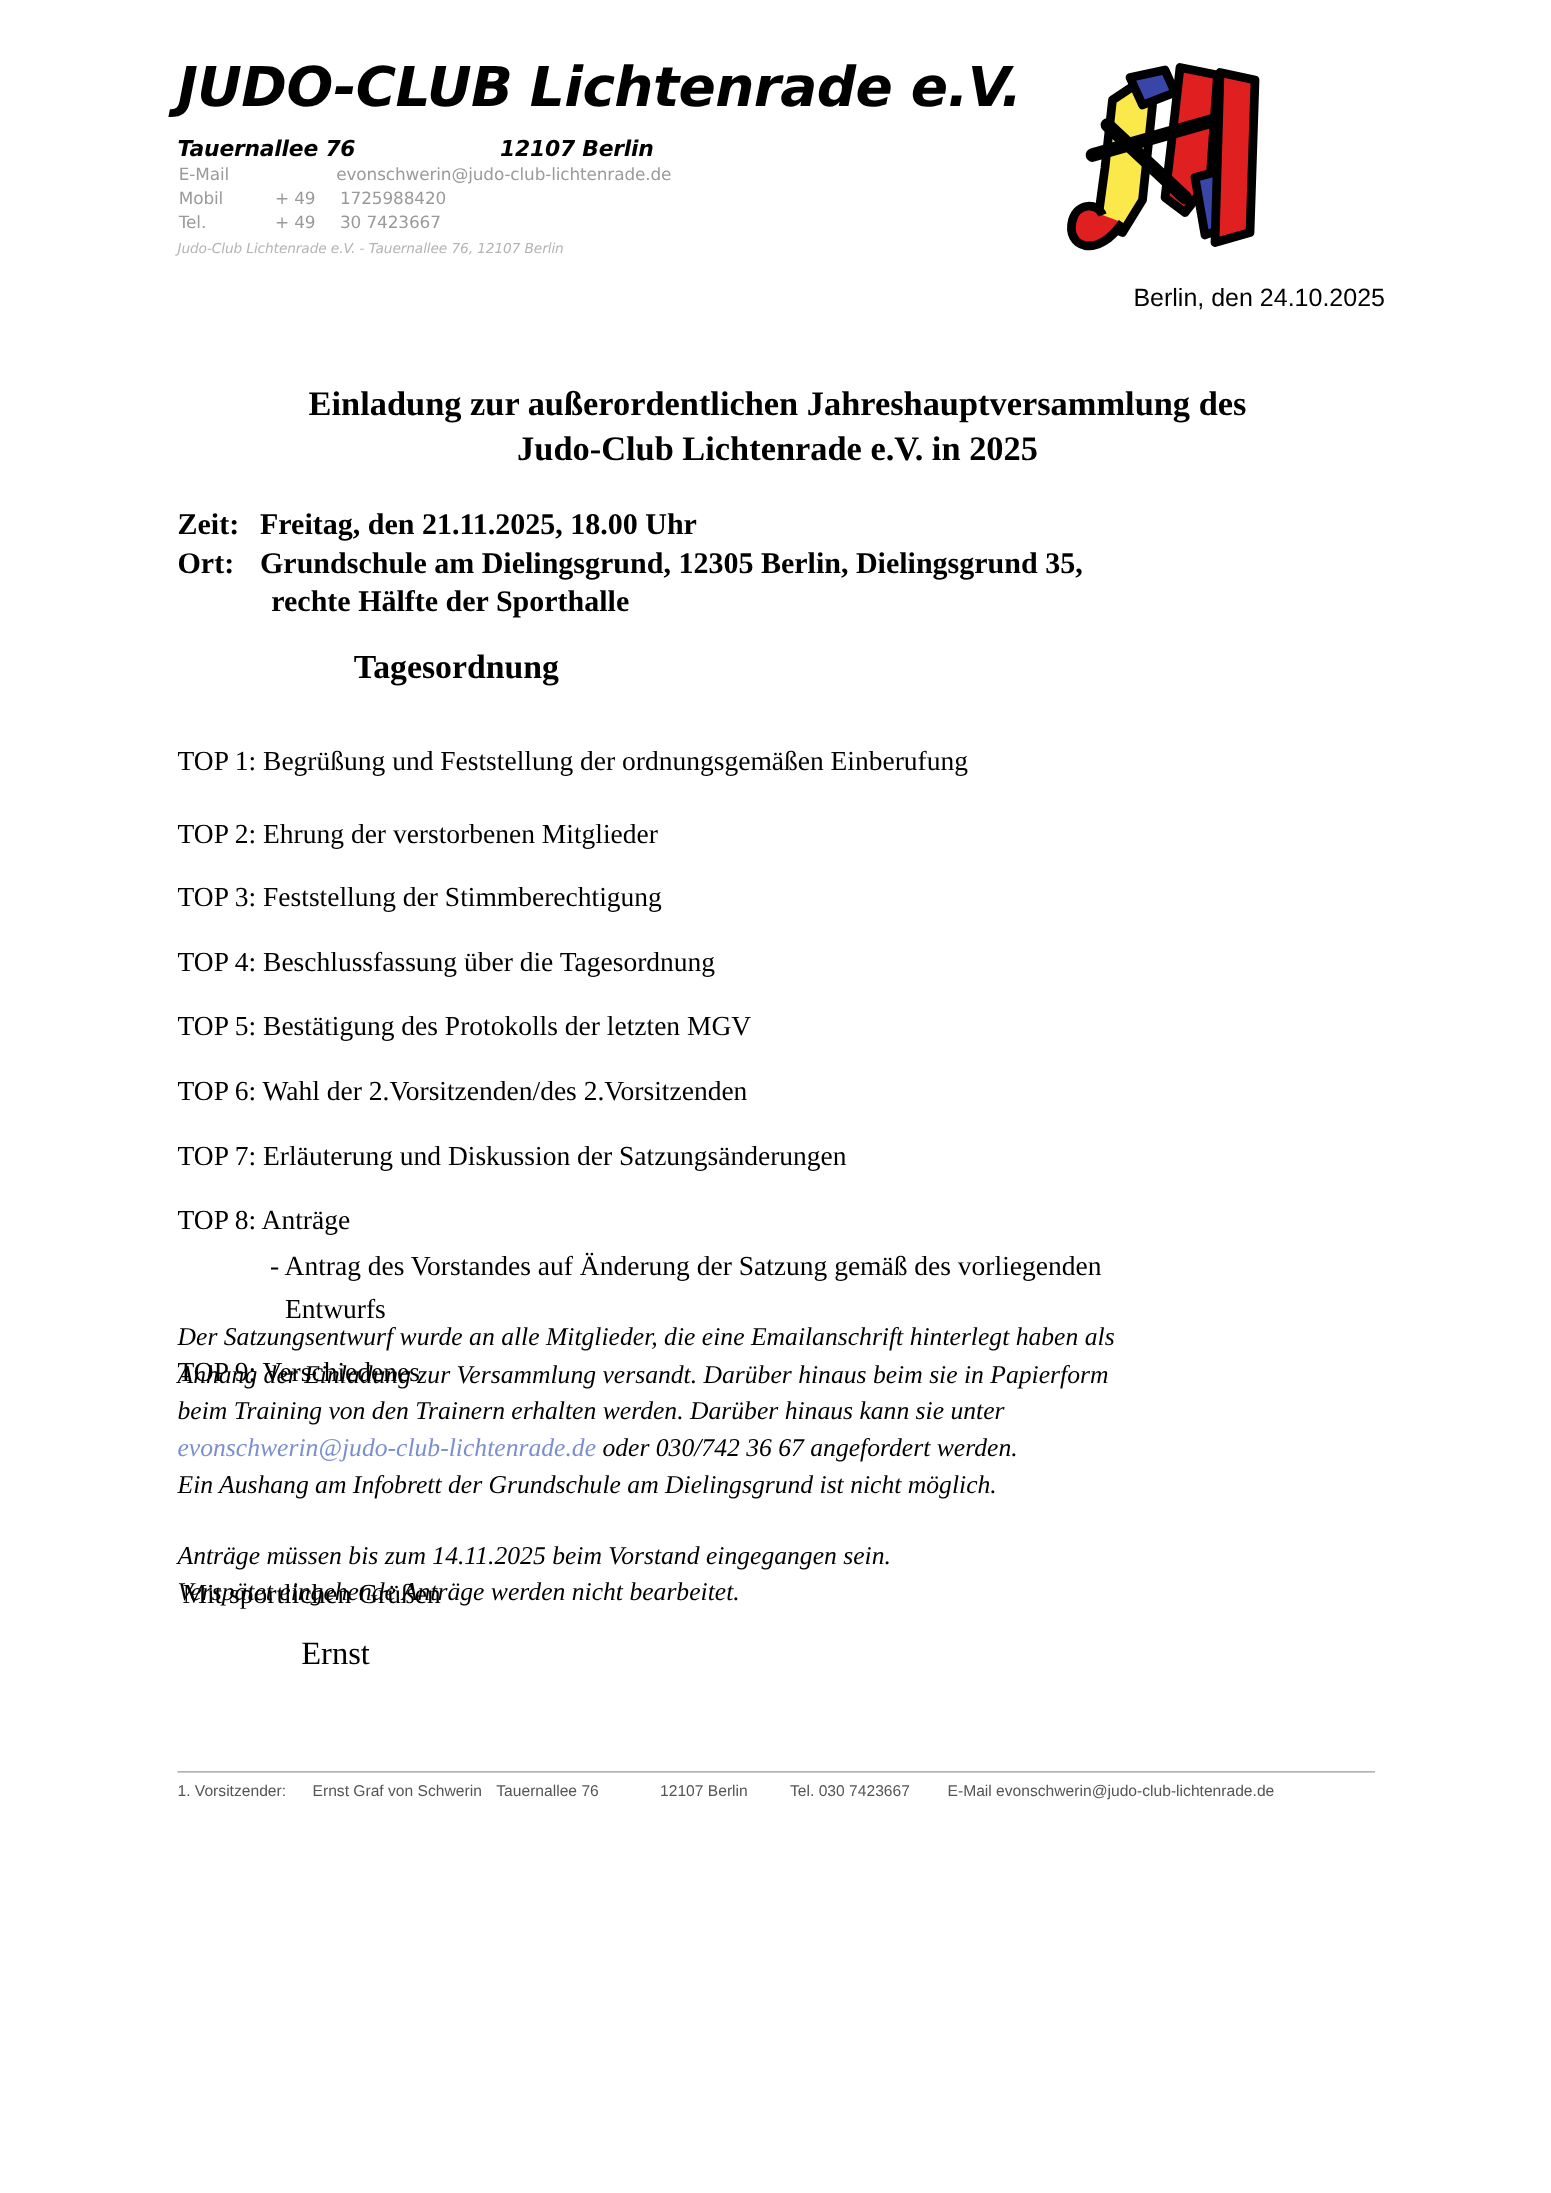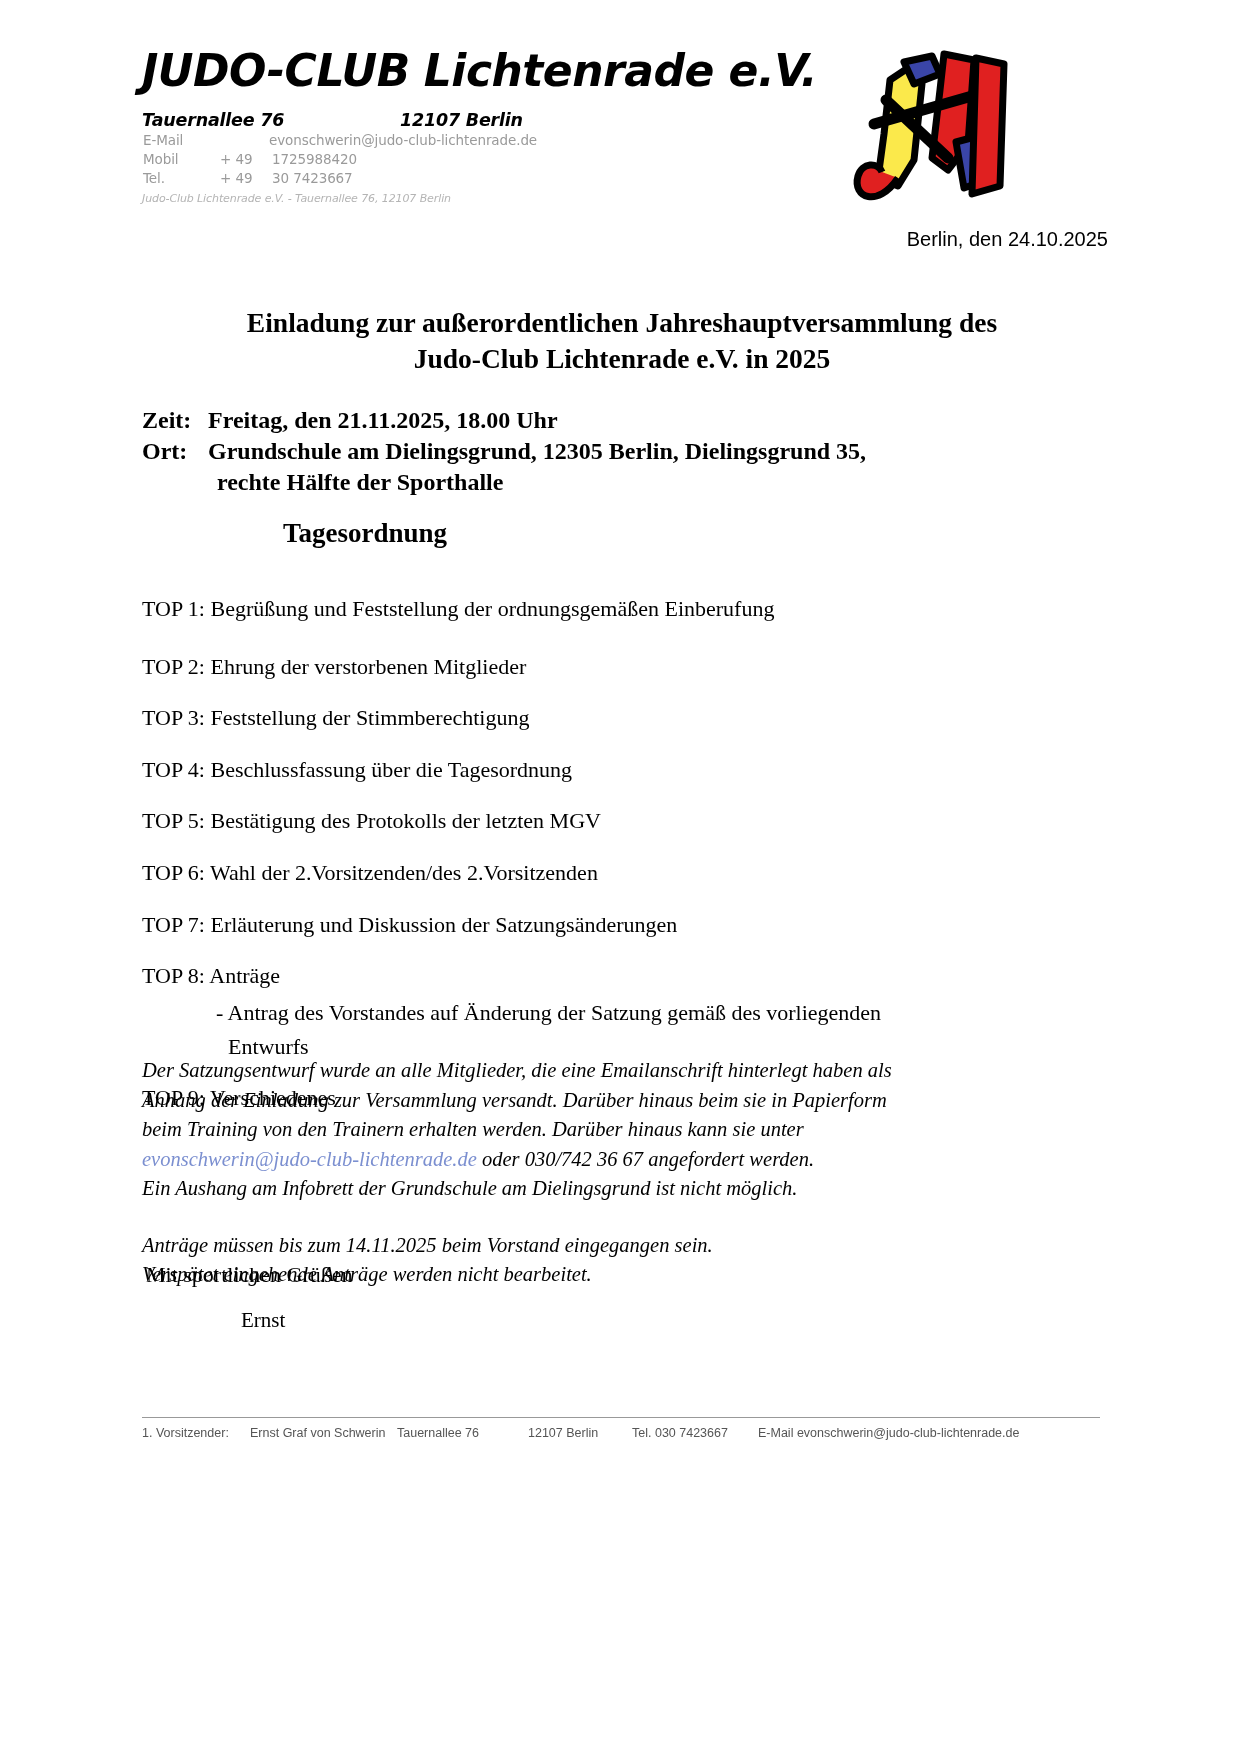--- a/index.html
+++ b/index.html
@@ -167,21 +167,21 @@
   .closing {
     position: absolute;
     left: 146px;
     top: 1262px;
     font-size: 22px;
   }
   .signature {
     position: absolute;
     left: 241px;
     top: 1308px;
-    font-size: 21px;
+    font-size: 26px;
   }
 
   
   .footer-rule {
     position: absolute;
     left: 142px;
     top: 1417px;
     width: 958px;
     height: 1px;
     background: #999999;

